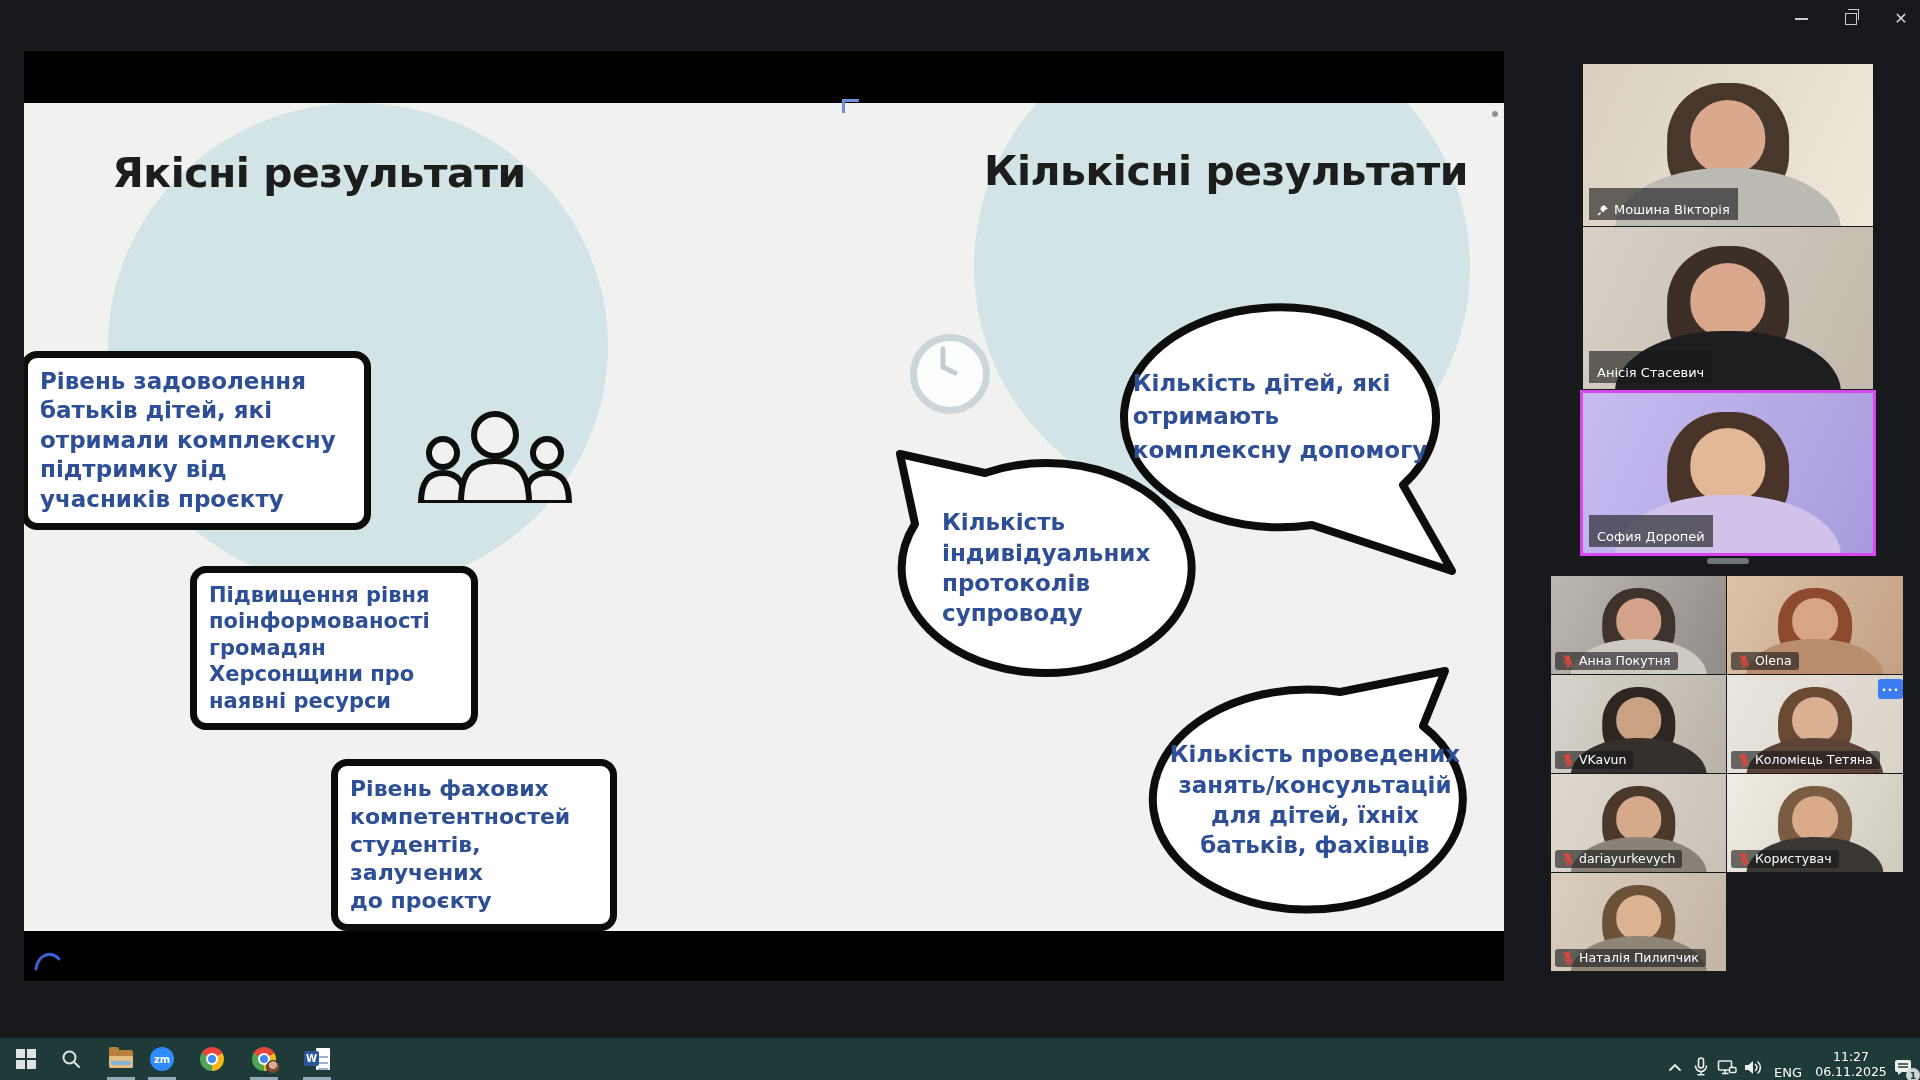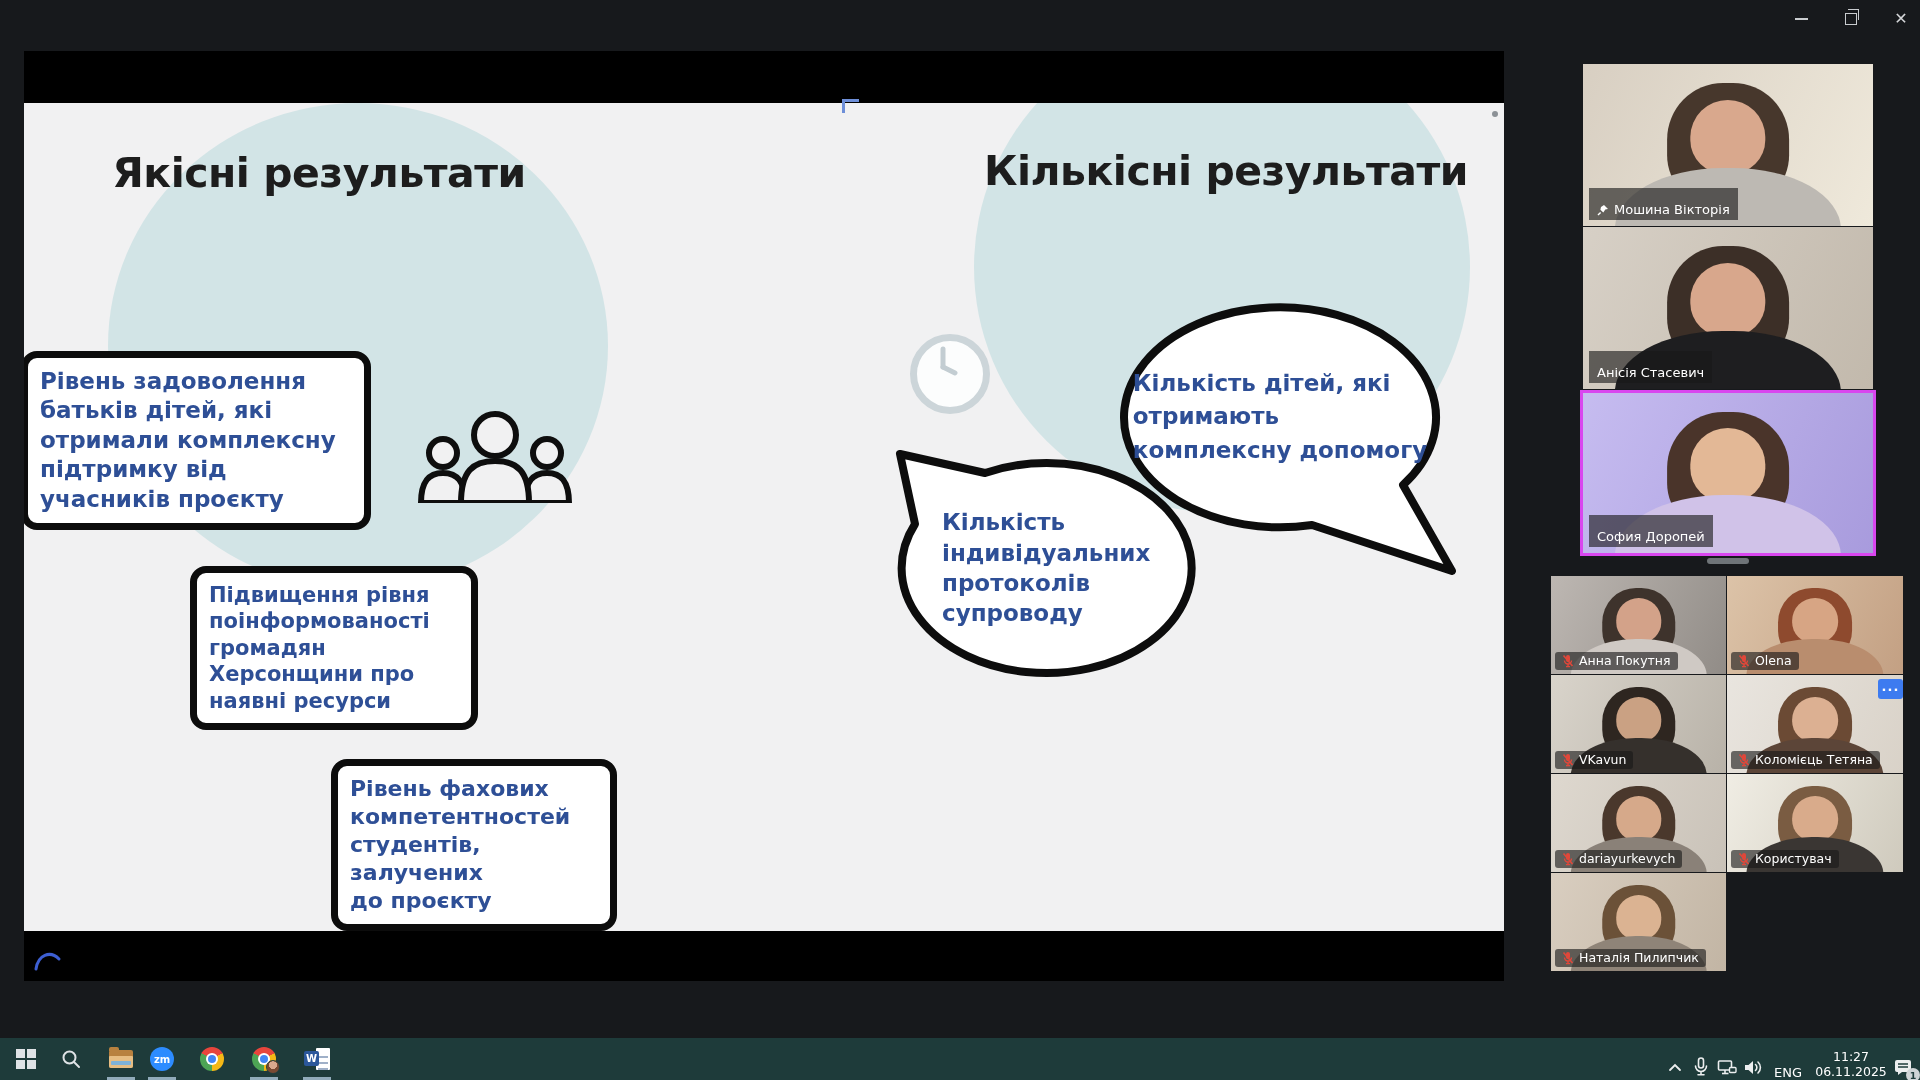--- a/index.html
+++ b/index.html
@@ -177,20 +177,29 @@
     <div class="bubble bubble2">
       <svg width="310" height="230" viewBox="0 0 310 230">
         <path d="M91,23 A145,105 0 1 1 21,74 L6,4 Z" fill="#ffffff" stroke="#0d0d0d" stroke-width="8" stroke-linejoin="round"></path>
       </svg>
       <div class="btxt">Кількість
 індивідуальних
 протоколів
 супроводу</div>
     </div>
 
+    <div class="bubble bubble3">
+      <svg width="340" height="250" viewBox="0 0 340 250">
+        <path d="M278,61 A155,110 0 1 1 195,27 L300,6 Z" fill="#ffffff" stroke="#0d0d0d" stroke-width="8" stroke-linejoin="round"></path>
+      </svg>
+      <div class="btxt">Кількість проведених
+занять/консультацій
+для дітей, їхніх
+батьків, фахівців</div>
+    </div>
 
     <div class="bar-top"></div>
     <div class="bar-bottom"></div>
     <div class="blue-corner"></div>
     <div class="gray-dot"></div>
     <svg class="swoosh" width="36" height="28" viewBox="0 0 36 28">
       <path d="M4 22 C6 8 18 3 27 12" stroke="#3d5fd2" stroke-width="3" fill="none" stroke-linecap="round"></path>
     </svg>
   </div>
 

